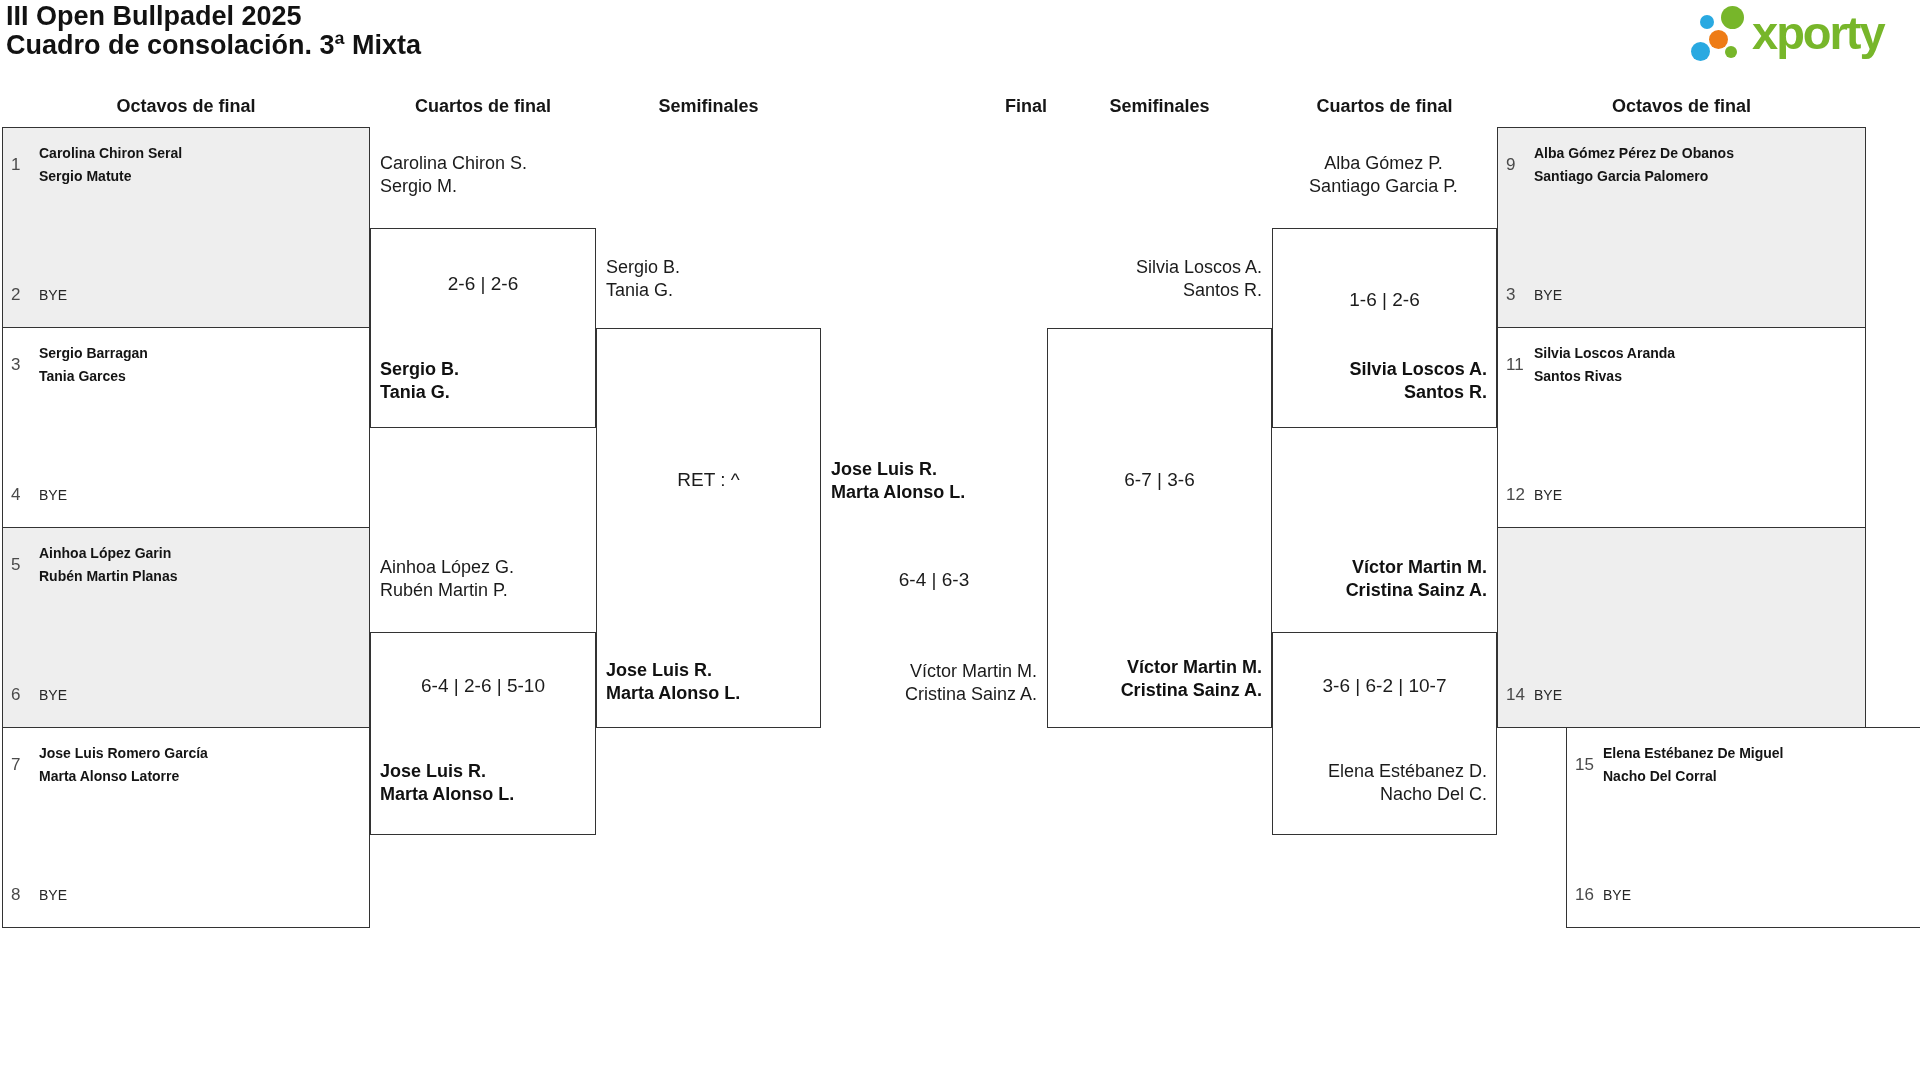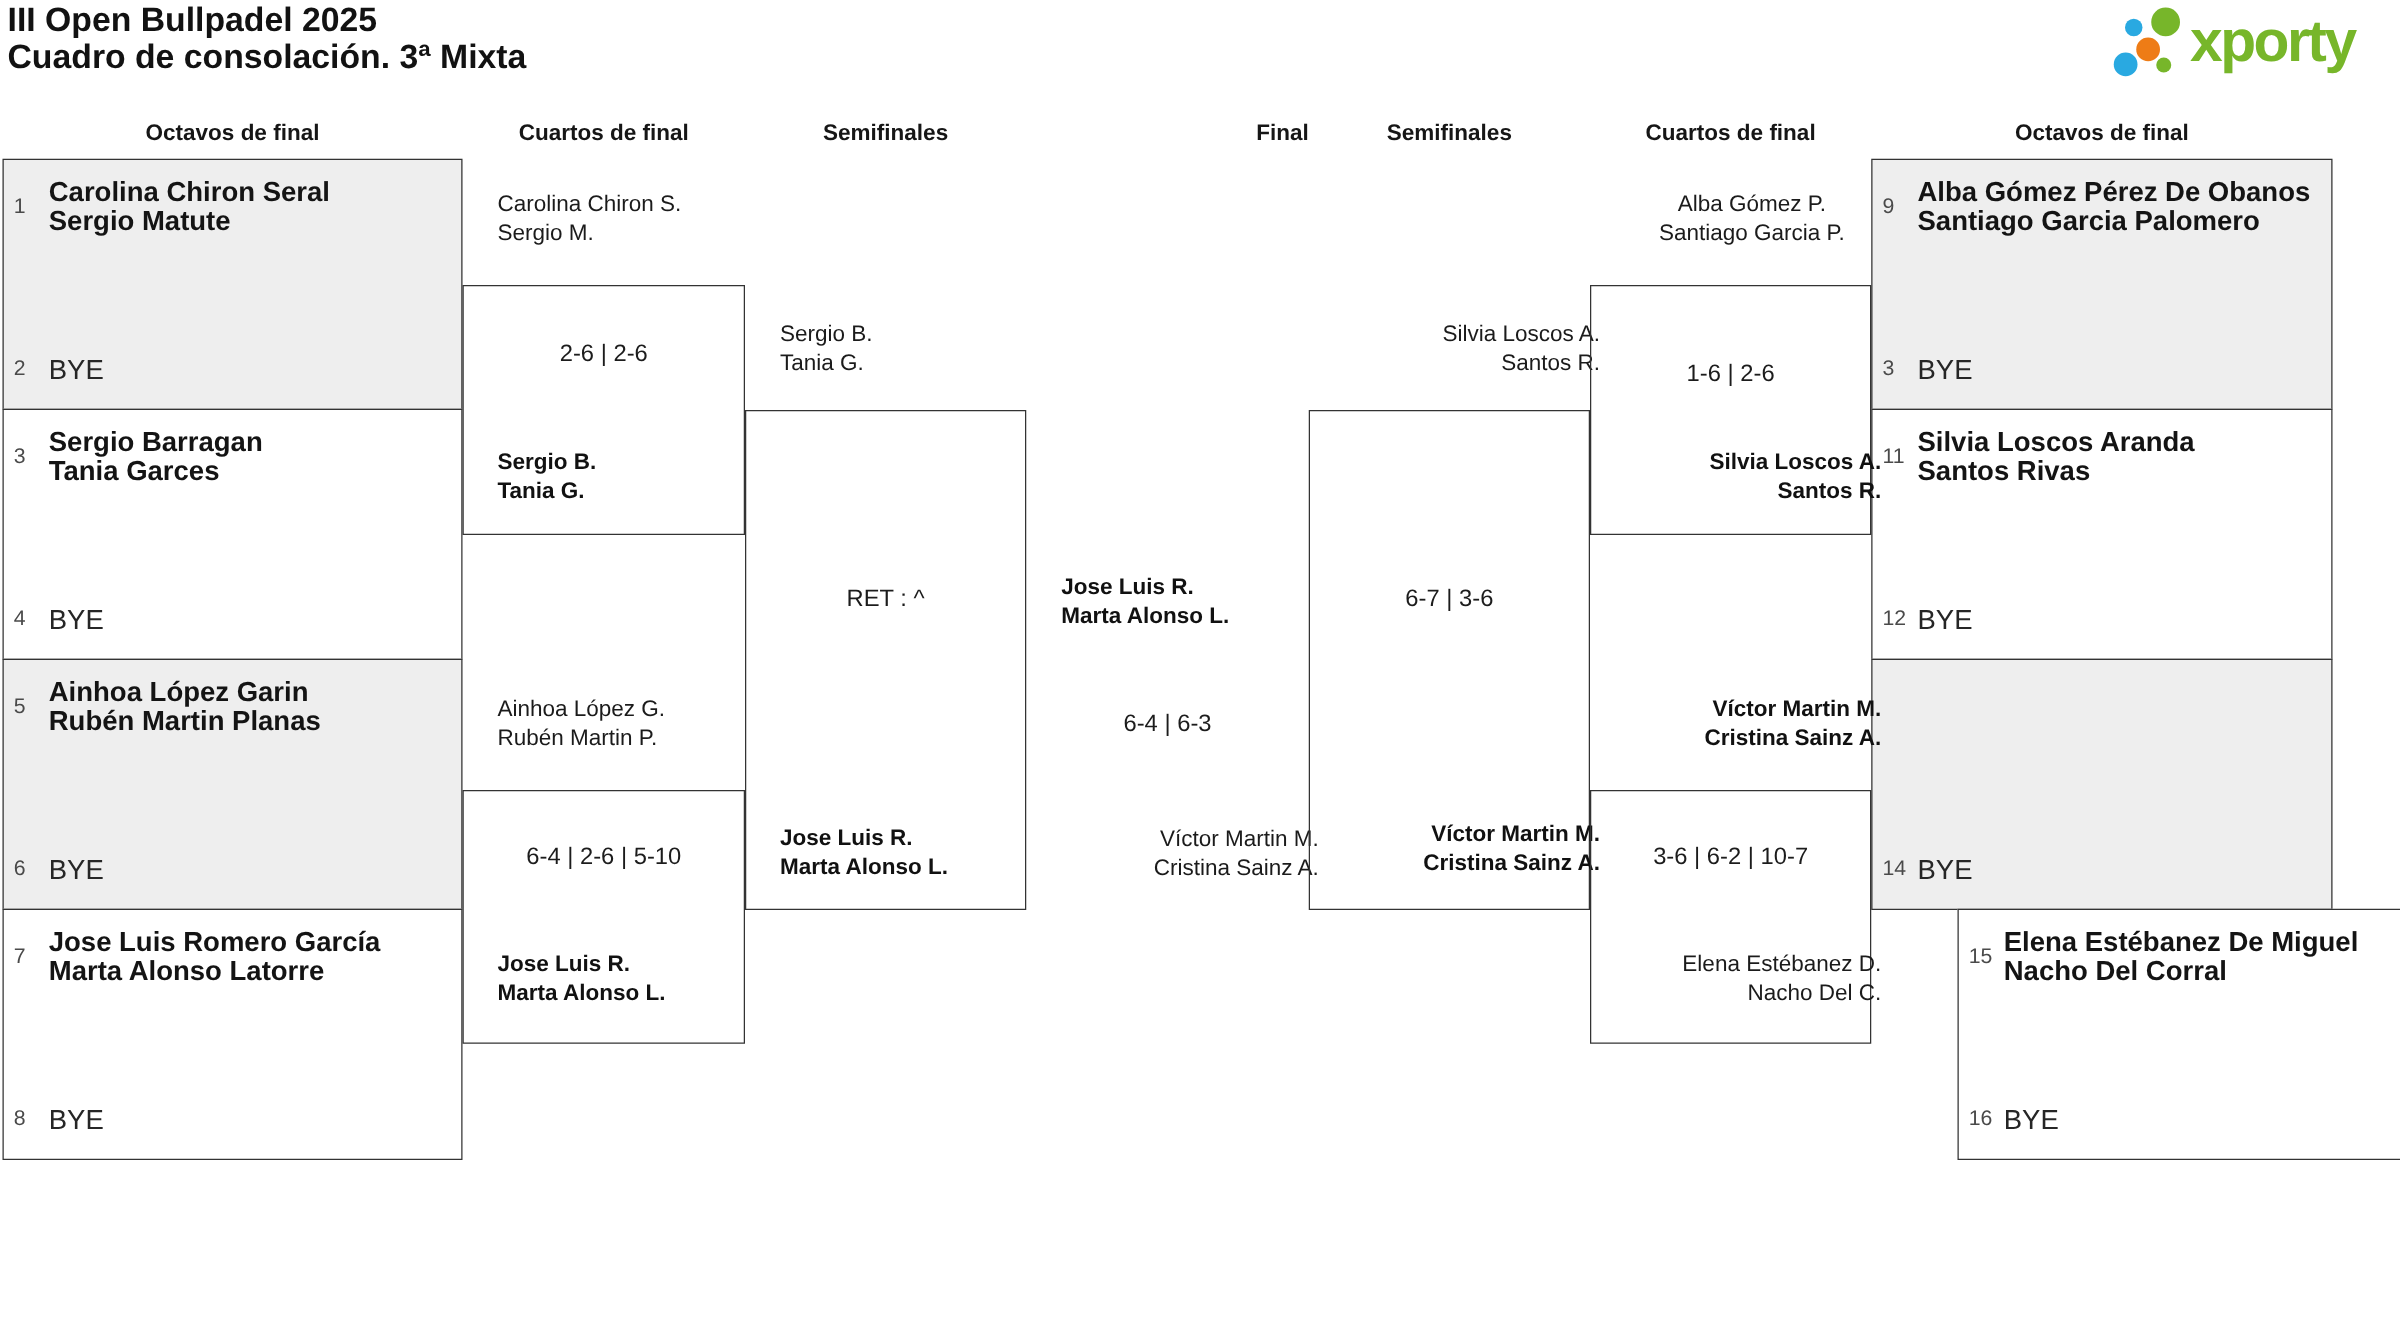--- a/index.html
+++ b/index.html
@@ -23,26 +23,26 @@
   
   .box{position:absolute;border:1px solid #333333;box-sizing:border-box;background:transparent;}
   .oct{background:#ffffff;}
   .oct.shaded{background:#eeeeee;}
 
   
   .slot{position:absolute;left:8px;right:8px;display:flex;align-items:center;}
   .slot.top{top:14px;}
   .slot.bottom{bottom:20px;}
   .seed{flex:0 0 28px;font-size:17px;line-height:24px;color:#4a4a4a;}
-  .tlines{font-size:22px;line-height:23px;font-weight:700;color:#141414;}
+  .tlines{font-size:14px;line-height:23px;font-weight:700;color:#141414;}
   .tlines .l{display:block;}
   .tlines.bye{font-weight:400;color:#262626;}
 
   
-  .pair{position:absolute;font-size:18px;line-height:23px;font-weight:400;color:#1b1b1b;margin-left:18px;}
+  .pair{position:absolute;font-size:18px;line-height:23px;font-weight:400;color:#1b1b1b;}
   .pair .l{display:block;}
   .pair.bold{font-weight:700;color:#111;}
   .pair.right{text-align:right;}
   .score{position:absolute;font-size:19px;line-height:23px;color:#1c1c1c;text-align:center;}
 </style>
 </head>
 <body>
 
 <div class="stage">
 

